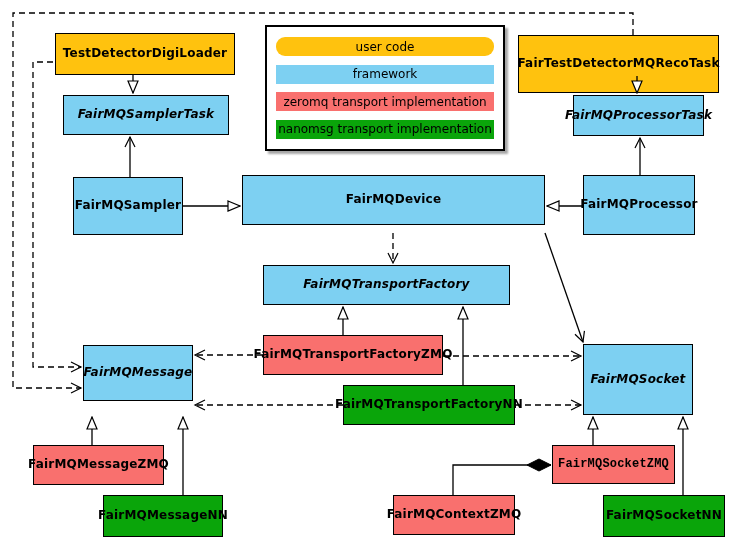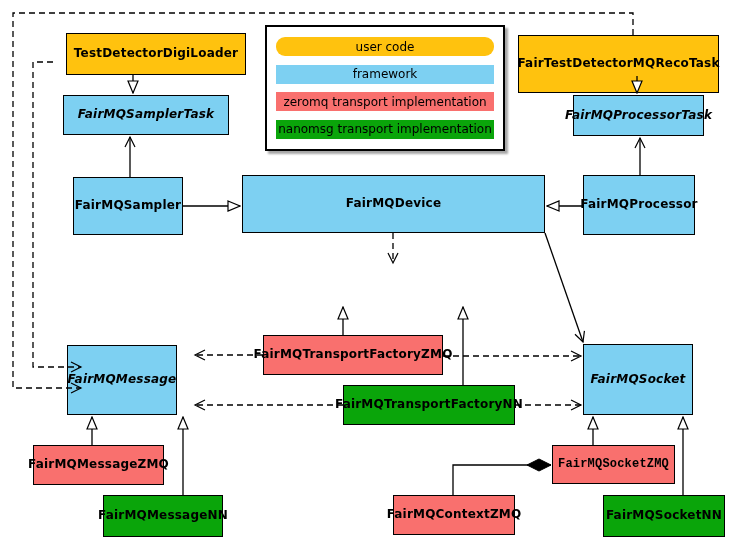--- a/index.html
+++ b/index.html
@@ -8,31 +8,31 @@
     font-family:"DejaVu Sans","Liberation Sans",sans-serif;
   }
   #connectors{position:absolute;left:0;top:0;width:748px;height:549px;z-index:3;pointer-events:none;}
   .node{
     position:absolute;z-index:2;display:flex;align-items:center;justify-content:center;
     border:1.2px solid #000;box-sizing:border-box;
     font-weight:bold;font-size:12px;letter-spacing:.2px;color:#000;text-align:center;line-height:1.1;
   }
   .node.abstract{font-style:italic;}
   
-  #n-digiloader      {left:66px;  top:33px;  width:180px; height:42px;}
+  #n-digiloader      {left:55px;  top:33px;  width:180px; height:42px;}
   #n-recotask        {left:518px; top:35px;  width:201px; height:58px;}
   #n-samplertask     {left:63px;  top:95px;  width:166px; height:40px;}
   #n-processortask   {left:573px; top:95px;  width:131px; height:41px;}
   #n-sampler         {left:73px;  top:177px; width:110px; height:58px;}
-  #n-device          {left:242px; top:175px; width:303px; height:58px;text-align:right;}
+  #n-device          {left:242px; top:175px; width:303px; height:50px;text-align:right;}
   #n-processor       {left:583px; top:175px; width:112px; height:60px;}
   #n-factory         {left:263px; top:265px; width:247px; height:40px;}
   #n-factoryzmq      {left:263px; top:335px; width:180px; height:40px;}
   #n-factorynn       {left:343px; top:385px; width:172px; height:40px;}
-  #n-message         {left:67px;  top:345px; width:110px; height:70px;}
+  #n-message         {left:83px;  top:345px; width:110px; height:56px;}
   #n-socket          {left:583px; top:344px; width:110px; height:71px;}
   #n-messagezmq      {left:33px;  top:445px; width:131px; height:40px;}
   #n-messagenn       {left:103px; top:495px; width:120px; height:42px;}
   #n-socketzmq       {left:552px; top:445px; width:123px; height:39px;}
   #n-socketnn        {left:603px; top:495px; width:122px; height:42px;}
   #n-contextzmq      {left:393px; top:495px; width:122px; height:40px;}
   
   #legend{
     position:absolute;left:265px;top:25px;width:240px;height:126px;z-index:2;
     background:#fff;border:2px solid #000;box-sizing:border-box;
@@ -65,20 +65,21 @@
       </div>
   </div>
 
   <div class="node" id="n-digiloader" style="background: rgb(255, 194, 14);">TestDetectorDigiLoader</div>
   <div class="node" id="n-recotask" style="background: rgb(255, 194, 14);">FairTestDetectorMQRecoTask</div>
   <div class="node abstract" id="n-samplertask" style="background: rgb(125, 208, 242);">FairMQSamplerTask</div>
   <div class="node abstract" id="n-processortask" style="background: rgb(125, 208, 242);">FairMQProcessorTask</div>
   <div class="node" id="n-sampler" style="background: rgb(125, 208, 242);">FairMQSampler</div>
   <div class="node" id="n-device" style="background: rgb(125, 208, 242);">FairMQDevice</div>
   <div class="node" id="n-processor" style="background: rgb(125, 208, 242);">FairMQProcessor</div>
+  <div class="node abstract" id="n-factory" style="background: rgb(125, 208, 242);">FairMQTransportFactory</div>
   <div class="node" id="n-factoryzmq" style="background: rgb(249, 112, 110);">FairMQTransportFactoryZMQ</div>
   <div class="node" id="n-factorynn" style="background: rgb(10, 165, 10);">FairMQTransportFactoryNN</div>
   <div class="node abstract" id="n-message" style="background: rgb(125, 208, 242);">FairMQMessage</div>
   <div class="node abstract" id="n-socket" style="background: rgb(125, 208, 242);">FairMQSocket</div>
   <div class="node" id="n-messagezmq" style="background: rgb(249, 112, 110);">FairMQMessageZMQ</div>
   <div class="node" id="n-messagenn" style="background: rgb(10, 165, 10);">FairMQMessageNN</div>
   <div class="node" id="n-socketzmq" style="background: rgb(249, 112, 110); font-family: Liberation Mono, monospace;">FairMQSocketZMQ</div>
   <div class="node" id="n-socketnn" style="background: rgb(10, 165, 10);">FairMQSocketNN</div>
   <div class="node" id="n-contextzmq" style="background: rgb(249, 112, 110);">FairMQContextZMQ</div>
 

